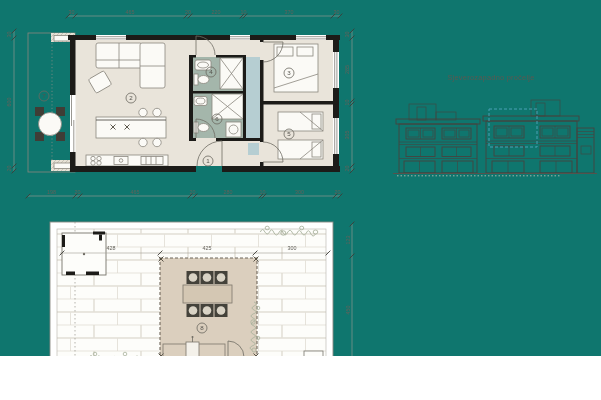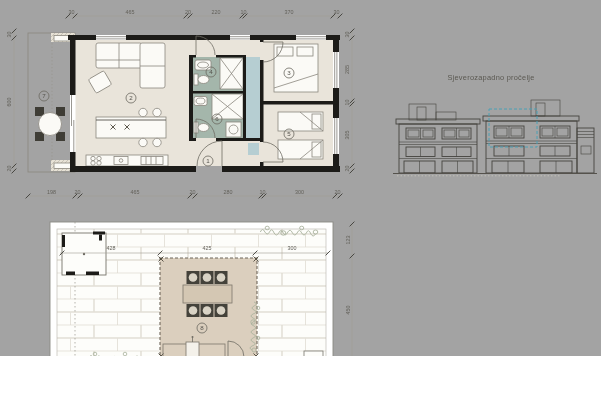--- a/index.html
+++ b/index.html
@@ -1,16 +1,16 @@
 <!DOCTYPE html>
 <html><head>
 <meta charset="utf-8">
 <style>
   html,body{margin:0;padding:0;background:#ffffff;}
-  #canvas{position:relative;width:601px;height:356px;background:#a3a3a3;overflow:hidden;
+  #canvas{position:relative;width:601px;height:356px;background:#0f766e;overflow:hidden;
           font-family:"Liberation Sans", sans-serif;}
   svg{display:block;}
   .dim{font-family:"Liberation Sans",sans-serif;font-size:5.4px;fill:#63615a;}
   .room-num{font-family:"Liberation Sans",sans-serif;font-size:6.2px;fill:#54524c;}
   .title{font-family:"Liberation Sans",sans-serif;font-size:7.4px;fill:#5a5851;letter-spacing:.25px;}
   .thin{stroke:#8a877e;stroke-width:0.8;fill:none;}
   .fixt{stroke:#8a877e;stroke-width:0.8;fill:#fbfaf6;}
   .wall{fill:#1c1b18;}
   .dimline{stroke:#a29f95;stroke-width:0.6;}
   .winline{stroke:#6f6c63;stroke-width:0.7;}

